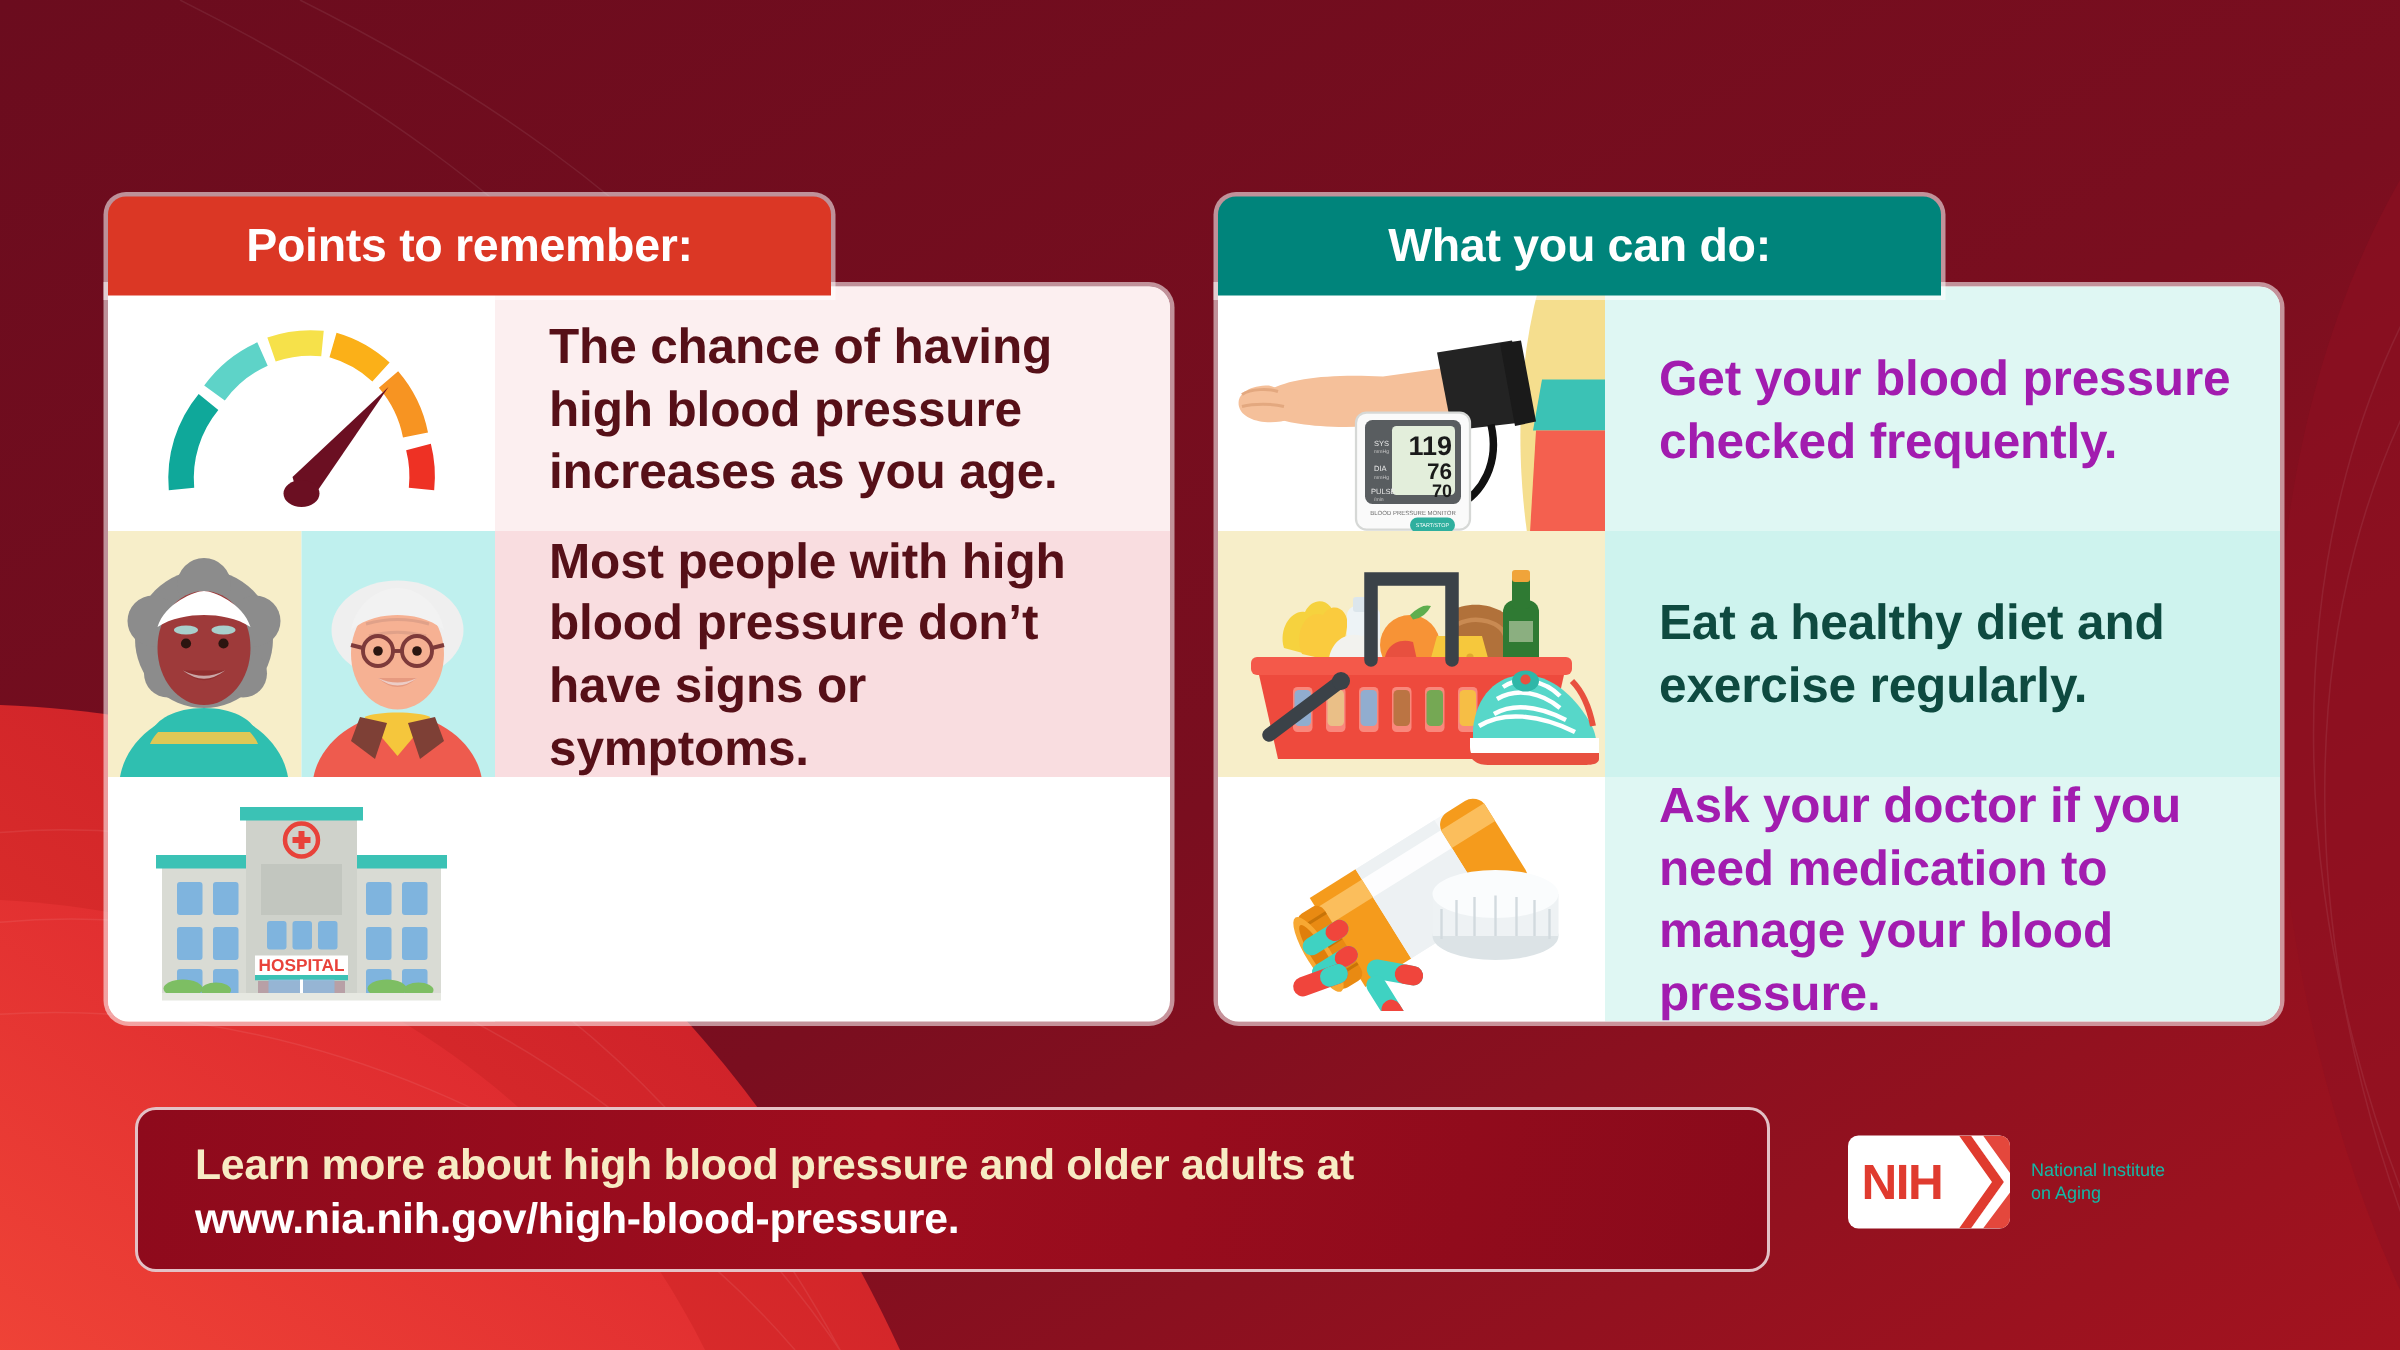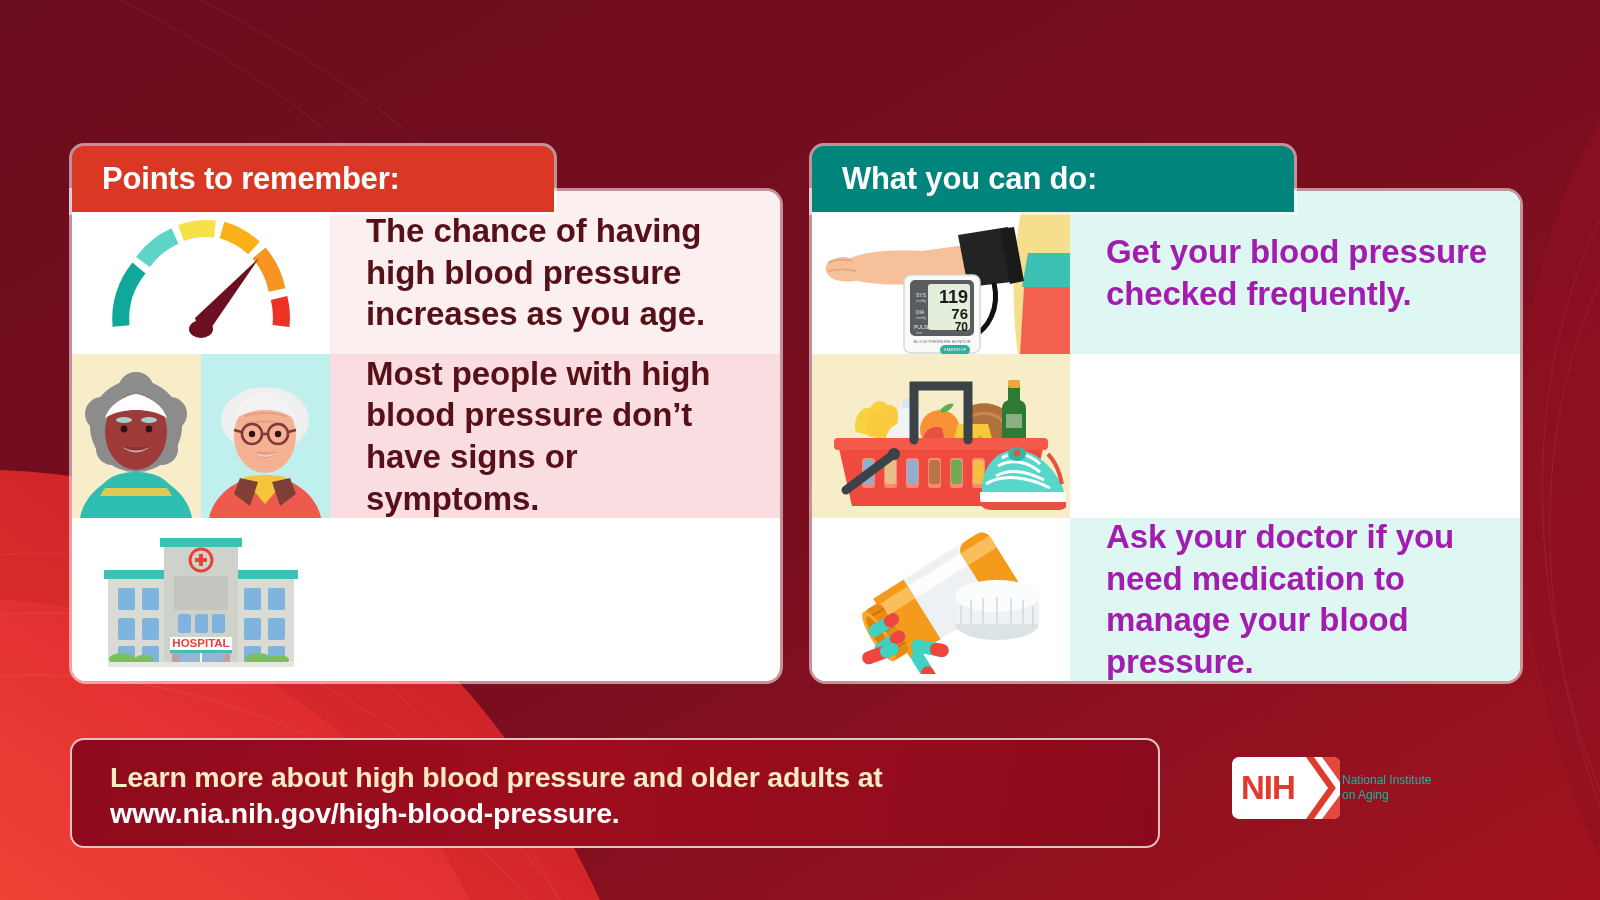--- a/index.html
+++ b/index.html
@@ -39,33 +39,34 @@
     color: #FFFFFF;
     border-bottom: 4px solid #E8421F;
     padding-bottom: 4px;
   }
 
   
   .panel { position: absolute; }
 
   .panel-head {
     position: absolute;
-    top: 15px;
+    top: 0;
     left: 0;
     height: 66px;
     border-radius: 12px 12px 0 0;
     display: flex;
     align-items: center;
     padding: 0 30px;
     color: #FFFFFF;
     font-size: 31px;
     font-weight: bold;
     letter-spacing: -0.2px;
     z-index: 3;
     box-shadow: 0 0 0 3px rgba(255,255,255,0.55);
+    justify-content: center;
   }
   .head-red  { background: #DB3725; width: 482px; }
   .head-teal { background: #00847B; width: 482px; }
 
   .panel-body {
     position: absolute;
     top: 60px;
     left: 0;
     border-radius: 0 14px 14px 14px;
     overflow: hidden;
@@ -106,21 +107,21 @@
   
   .rt-a { background: #DFF7F3; color: #a21caf; }
   .rt-b { background: #CEF3EE; color: #0E4A40; }
 
   .icon-white { background: #FFFFFF; }
   .icon-cream { background: #F7EEC9; }
 
   
   #footer-bar {
     position: absolute;
-    left: 70px;
+    left: 90px;
     top: 738px;
     width: 1090px;
     height: 110px;
     background: linear-gradient(100deg, #8E0A1C 0%, #9E0D1E 45%, #8A0A1B 100%);
     border: 2.5px solid rgba(255,255,255,0.75);
     border-radius: 14px;
     padding: 19px 0 0 38px;
   }
   #footer-line1 {
     color: #F7EBC4;
@@ -137,21 +138,21 @@
     line-height: 1.28;
   }
 
   
   #nih-logo {
     position: absolute;
     left: 1232px;
     top: 757px;
     display: flex;
     align-items: center;
-    gap: 2px;
+    gap: 14px;
   }
   #nih-mark {
     background: #FFFFFF;
     border-radius: 7px;
     height: 62px;
     width: 108px;
     display: flex;
     align-items: center;
     position: relative;
     overflow: hidden;
@@ -428,20 +429,21 @@
             <path d="M182,108 C196,100 212,104 224,114" stroke="#FFFFFF" stroke-width="3" fill="none"></path>
             <path d="M180,118 C194,110 212,114 228,122" stroke="#FFFFFF" stroke-width="3" fill="none"></path>
             <path d="M170,126 C186,116 210,118 234,130" stroke="#FFFFFF" stroke-width="3" fill="none"></path>
             <ellipse cx="201" cy="96" rx="9" ry="7" fill="#2FB7A8"></ellipse>
             <circle cx="201" cy="95" r="3.4" fill="#E8503F"></circle>
             <path d="M164,134 L250,134 L250,146 C250,150 246,152 240,152 L176,152 C168,152 164,146 164,140 Z" fill="#FFFFFF"></path>
             <path d="M164,144 L250,144 L250,148 C250,151 246,152 240,152 L176,152 C168,152 164,148 164,144 Z" fill="#E8503F"></path>
             <path d="M232,96 C240,104 244,116 246,126" stroke="#E8503F" stroke-width="4" fill="none"></path>
           </svg>
         </div>
+        <div class="cell-text rt-b">Eat a healthy diet and exercise regularly.</div>
       </div>
 
       <div class="row">
         <div class="cell-icon icon-white">
           <svg width="240" height="150" viewBox="0 0 240 150">
 
             <g transform="rotate(-32 120 70)">
               <rect x="60" y="38" width="132" height="70" rx="10" fill="#F5F7F8"></rect>
               <rect x="60" y="38" width="36" height="70" fill="#F59B1C"></rect>
               <rect x="158" y="38" width="34" height="70" rx="10" fill="#F59B1C"></rect>

